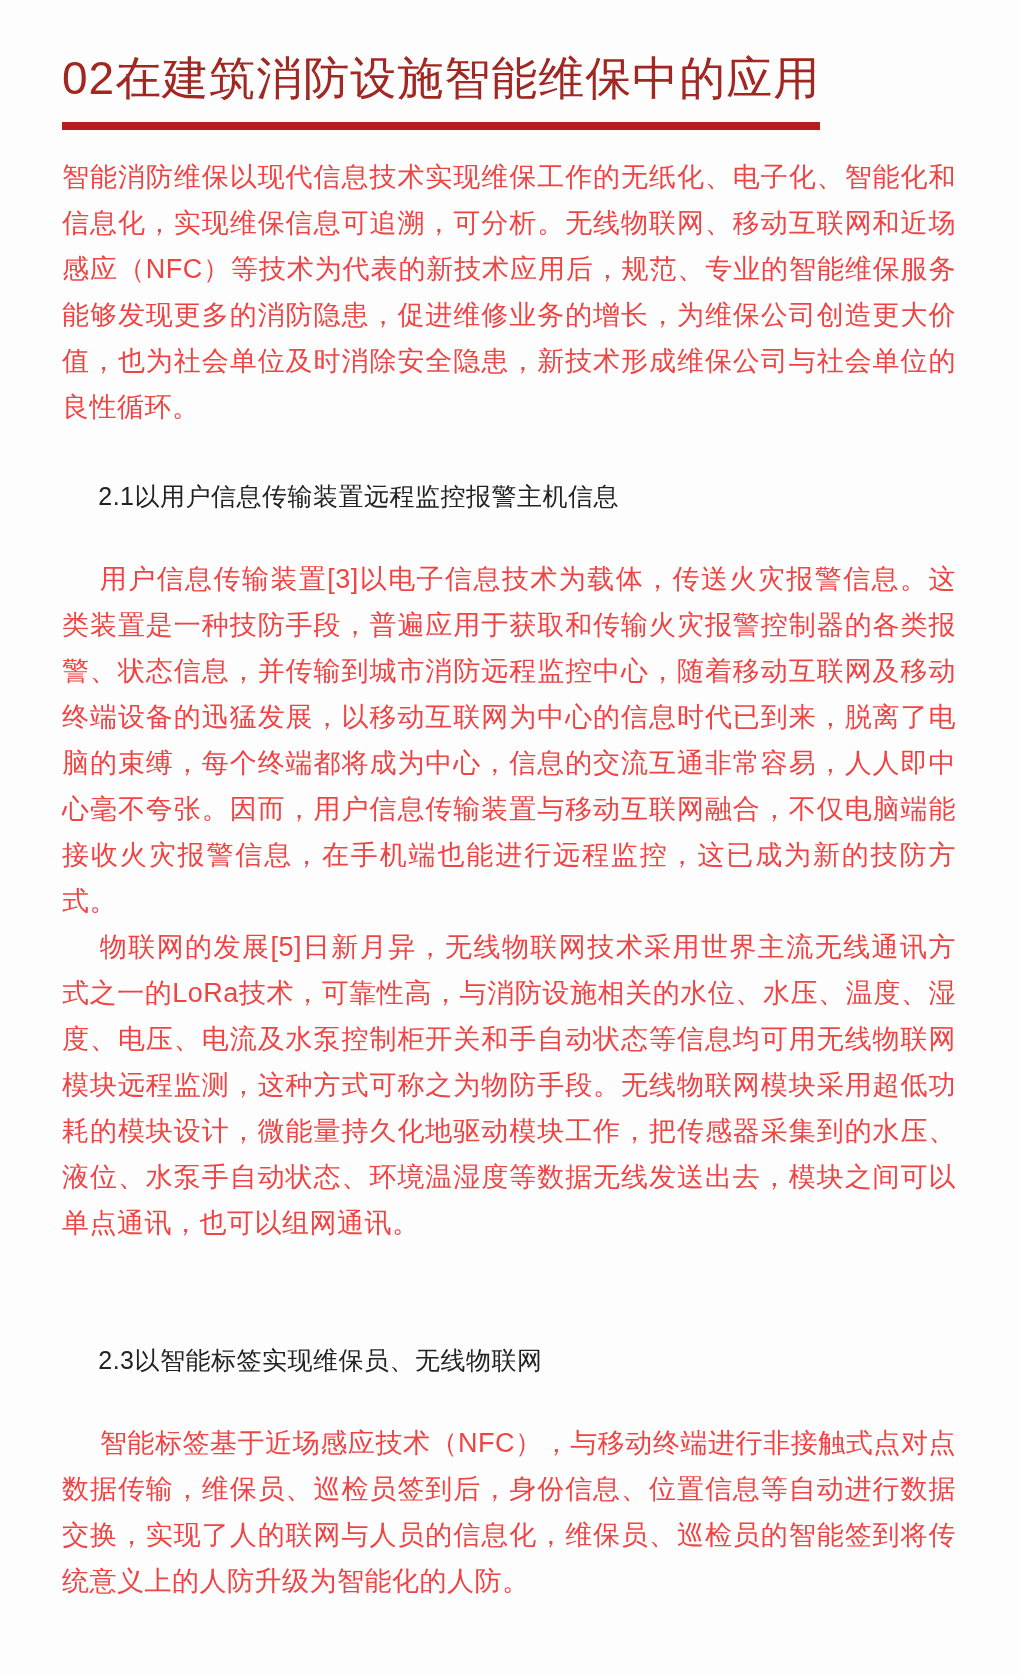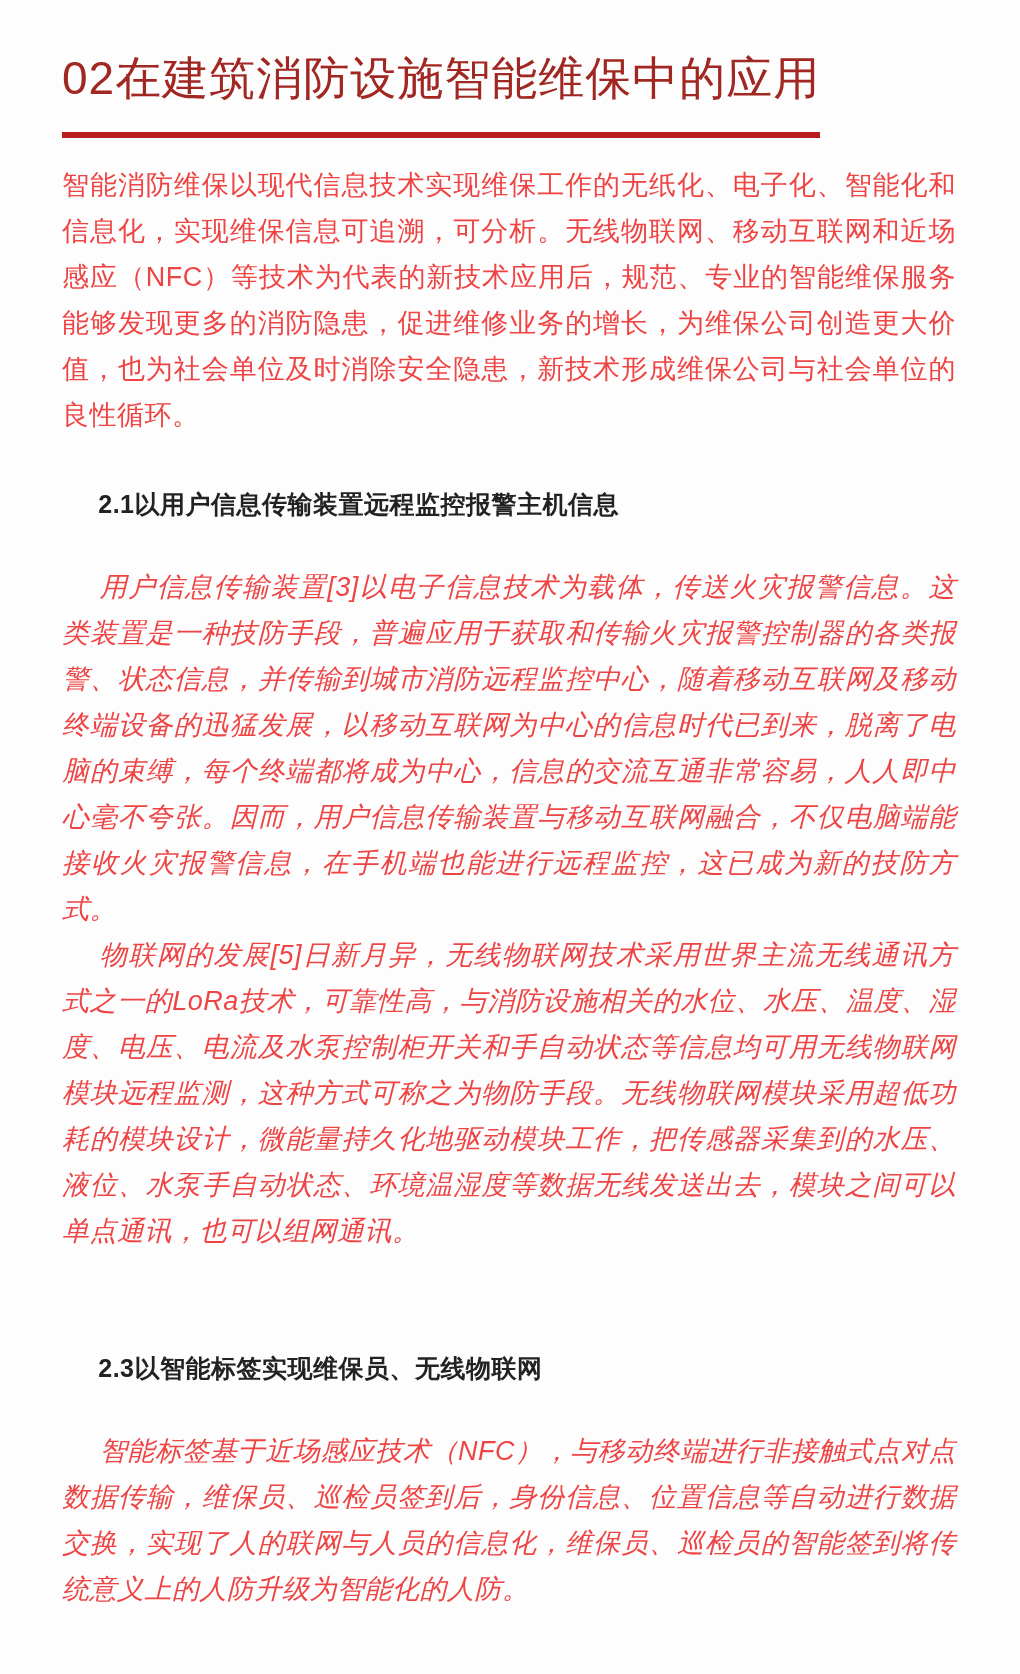--- a/index.html
+++ b/index.html
@@ -20,40 +20,39 @@
   h1.article-title {
     margin: 0 0 24px 0;
     font-size: 46px;
     line-height: 1.25;
     font-weight: 400;
     color: #a12722;
     letter-spacing: 1px;
   }
   h1.article-title .title-underline {
     display: inline-block;
-    padding-bottom: 24px;
-    border-bottom: 6px solid #b91c1c;
+    padding-bottom: 14px;
+    border-bottom: 8px solid #b91c1c;
   }
   p.body {
     margin: 0;
     font-size: 27px;
     line-height: 46px;
     text-align: justify;
     color: #ef4444;
     letter-spacing: 0.5px;
   }
   p.body.indent {
     text-indent: 1.4em;
-    font-style: italic;
   }
   h2.section-heading {
     margin: 48px 0 42px 0;
     font-size: 25px;
     line-height: 36px;
-    font-weight: 700;
+    font-weight: 400;
     color: #222222;
     text-indent: 1.45em;
     letter-spacing: 0.5px;
   }
   h2.section-heading.extra-gap {
     margin-top: 96px;
   }
 </style>
 </head>
 <body>

